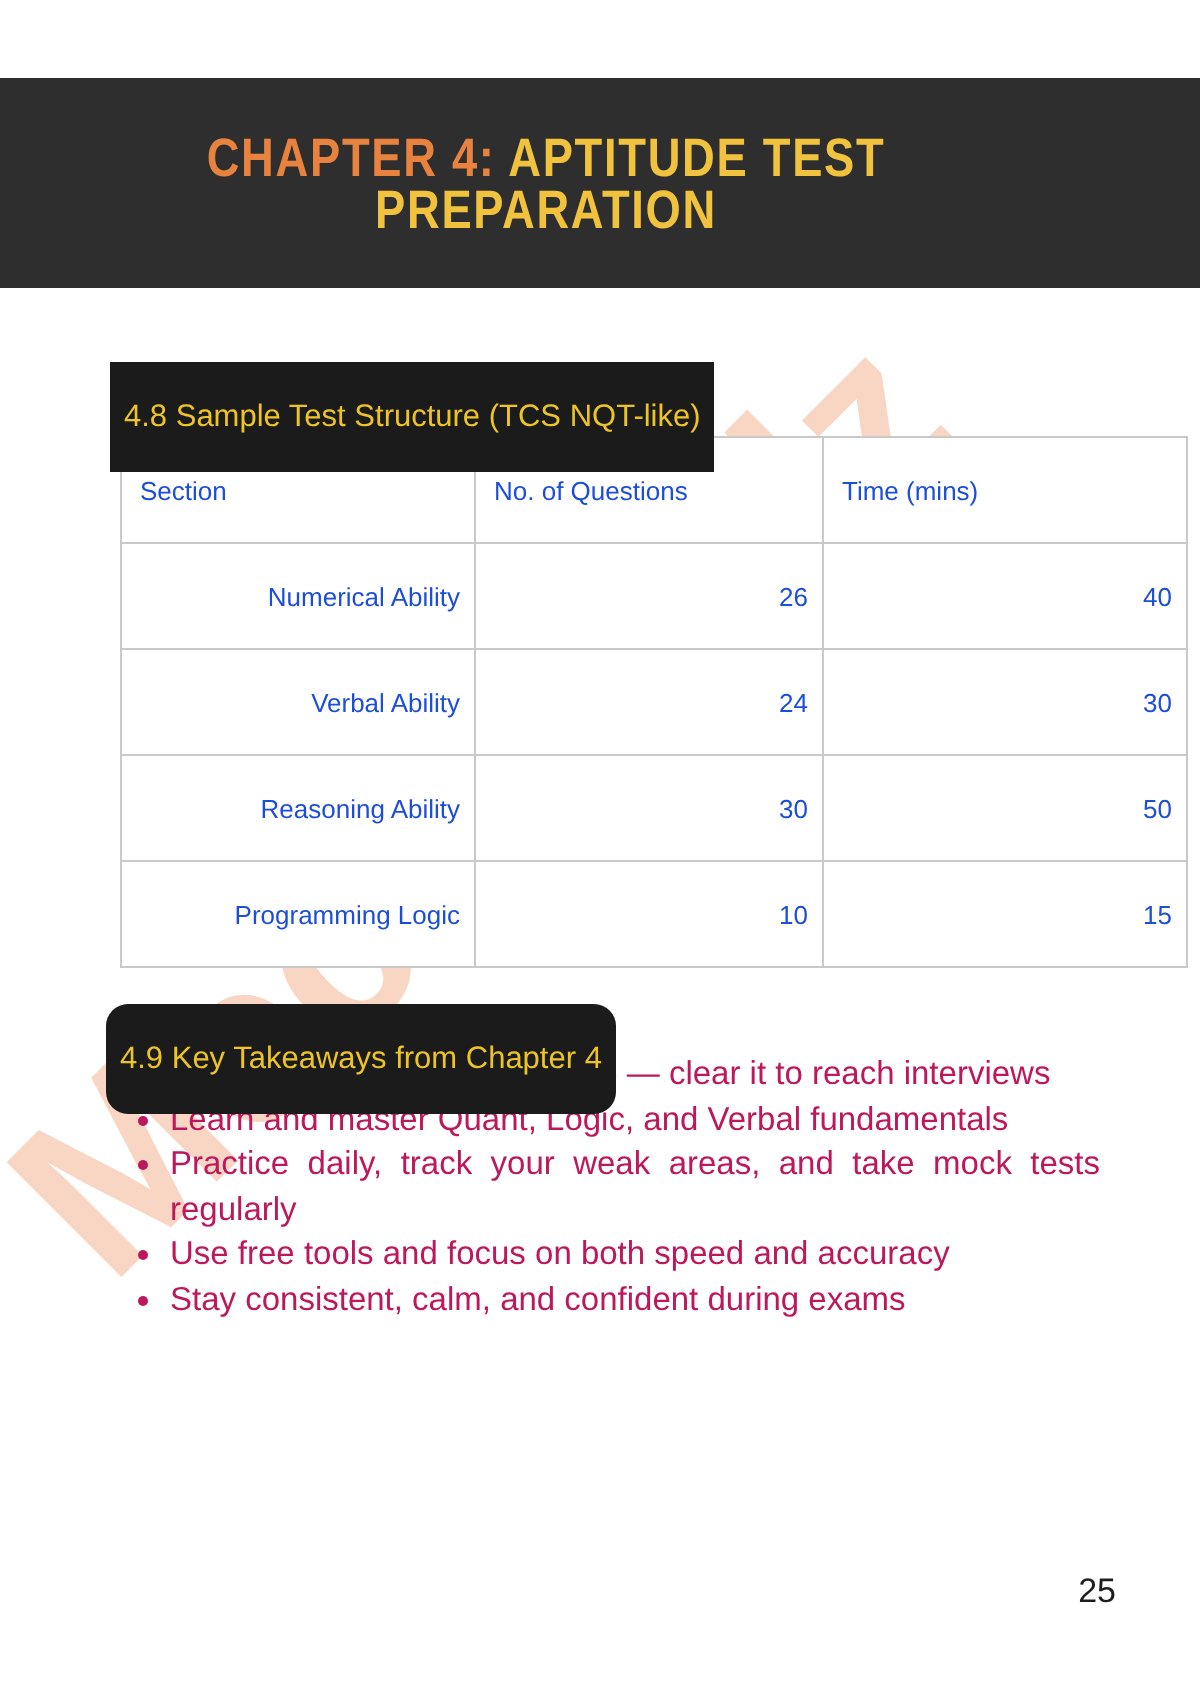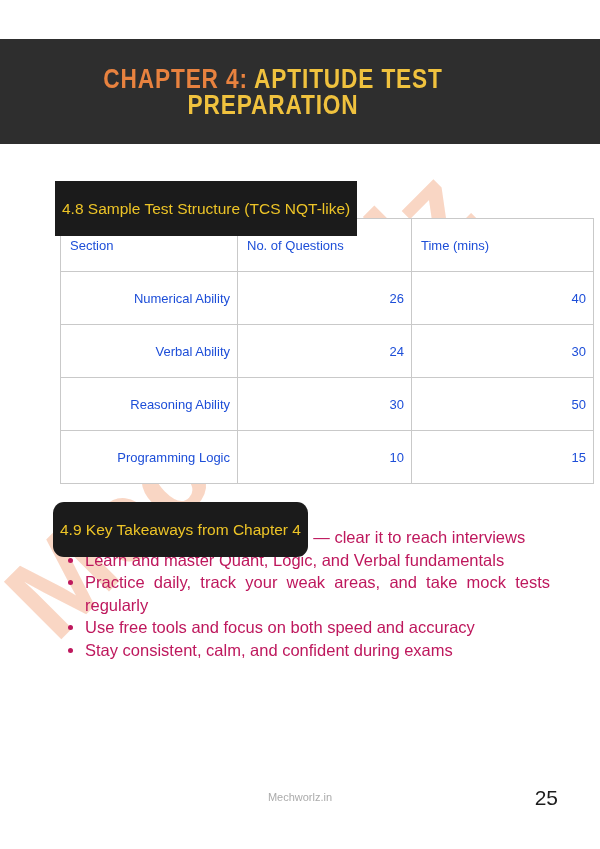--- a/index.html
+++ b/index.html
@@ -67,21 +67,21 @@
   }
   ul.takeaways li { margin:0; padding:0; }
 
   
   .footer-brand {
     position:absolute; left:0; top:791px; width:600px; text-align:center;
     font-size:11px; color:#ababab; z-index:1;
   }
   .page-number {
     position:absolute; top:786px; right:42px;
-    font-size:21px; color:#1d1d1d; z-index:1;
+    font-size:17px; color:#1d1d1d; z-index:1;
   }
 </style>
 </head>
 <body>
 
 <div id="page">
 
   <div class="watermark">Mechworlz</div>
 
   <div class="banner">
@@ -126,16 +126,15 @@
   <div class="sec-head" id="sec49">4.9 Key Takeaways from Chapter 4</div>
 
   <ul class="takeaways">
     <li>Aptitude tests are the first gate — clear it to reach interviews</li>
     <li>Learn and master Quant, Logic, and Verbal fundamentals</li>
     <li>Practice daily, track your weak areas, and take mock tests regularly</li>
     <li>Use free tools and focus on both speed and accuracy</li>
     <li>Stay consistent, calm, and confident during exams</li>
   </ul>
 
-  <div class="footer-brand">Mechworlz.in</div>
   <div class="page-number">25</div>
 
 </div>
 
 </body></html>

